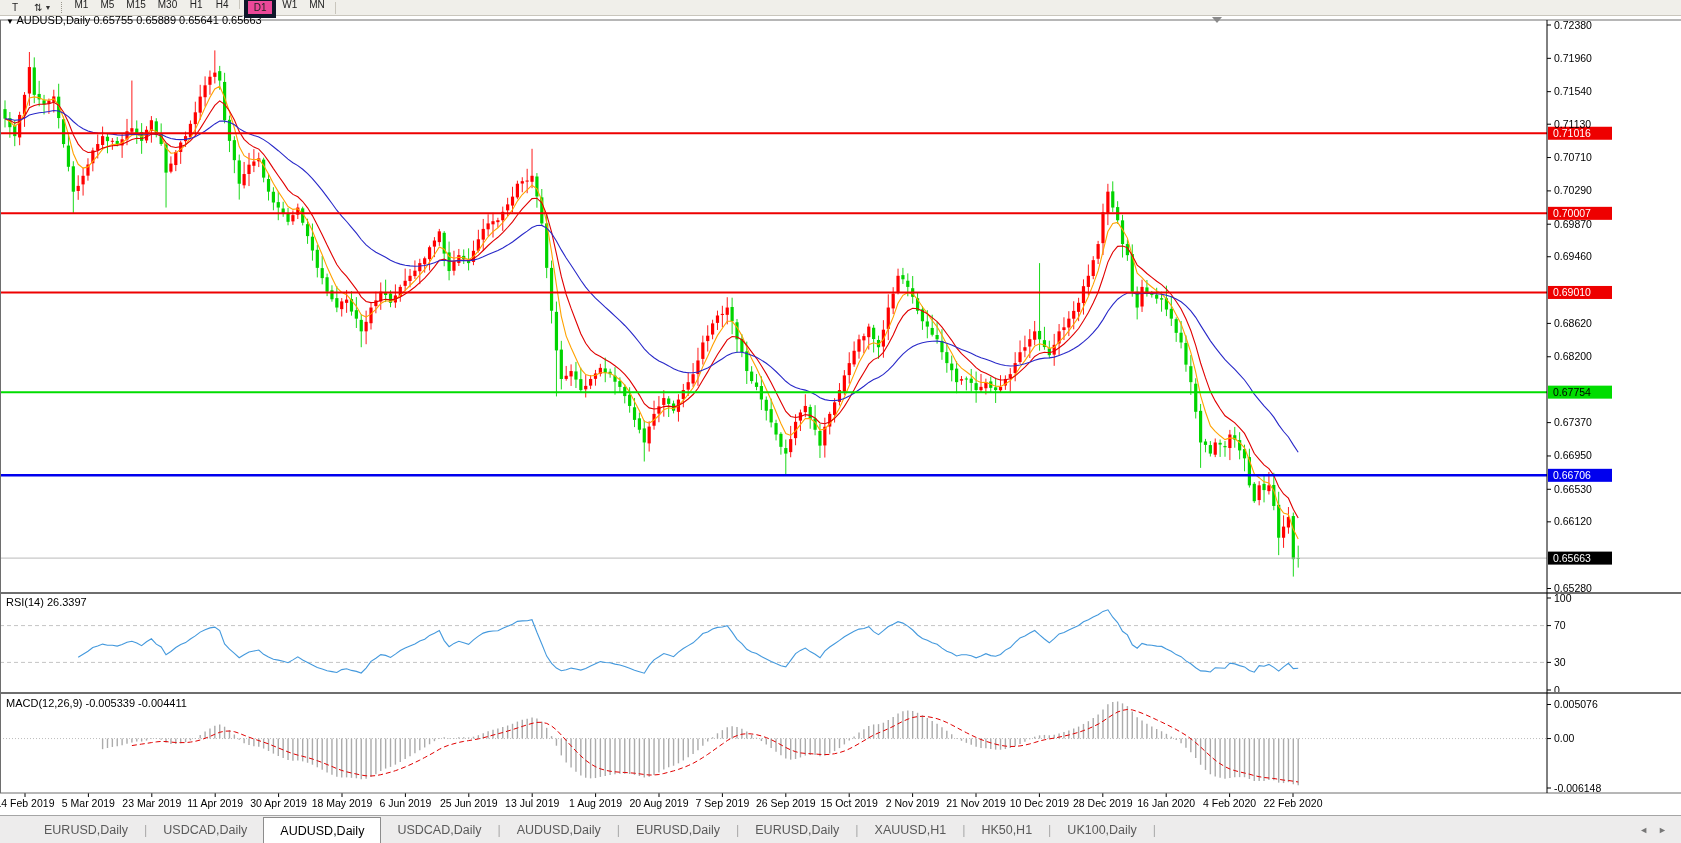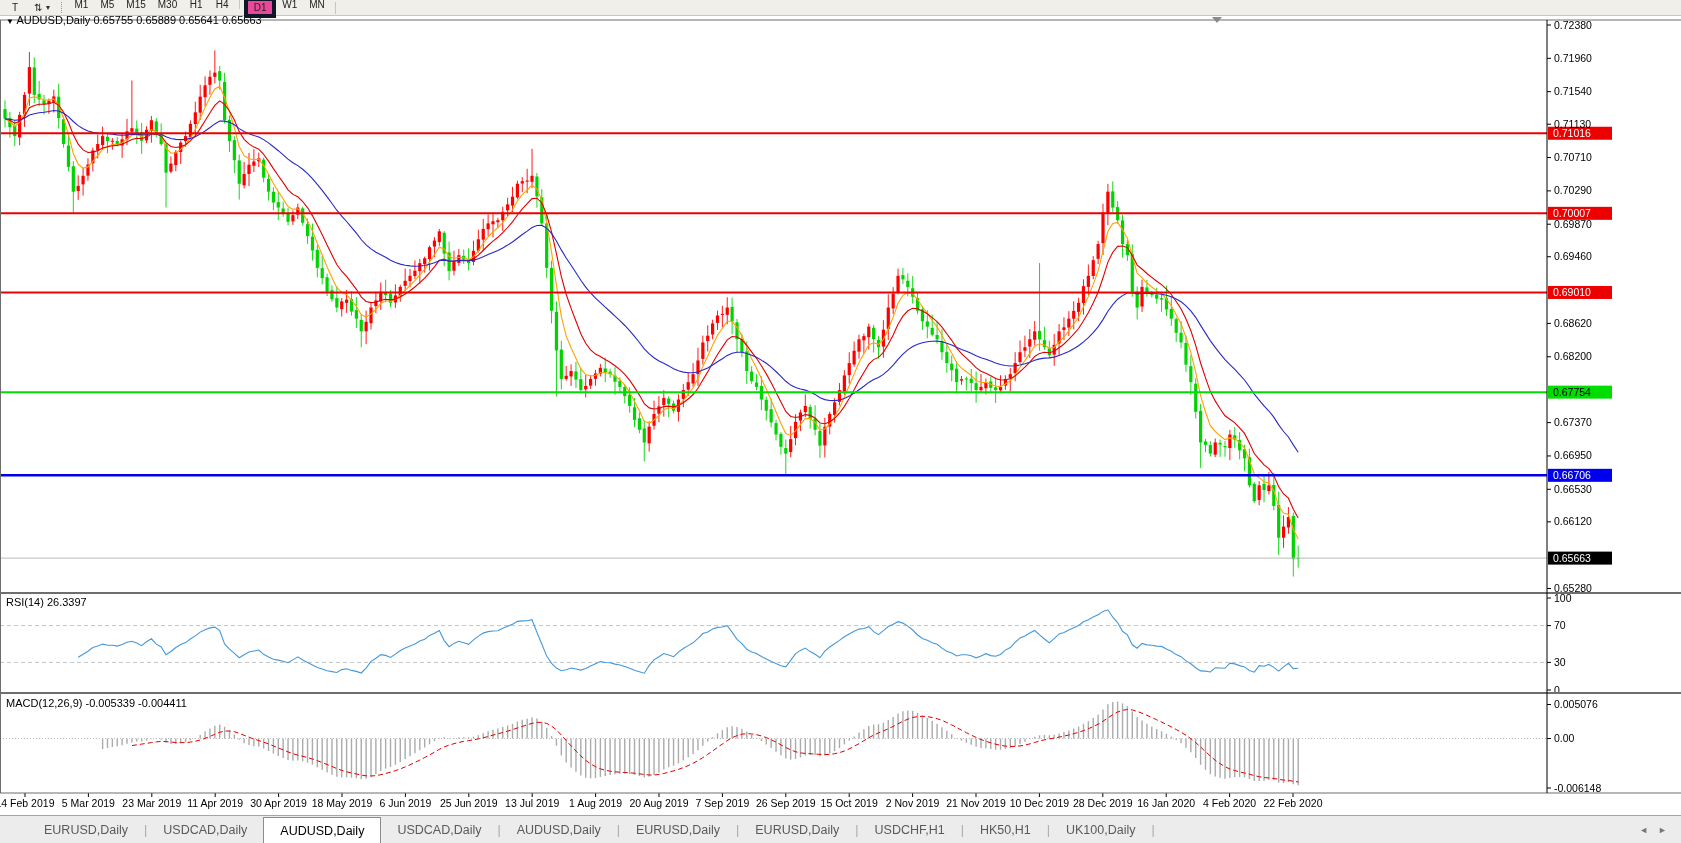--- a/index.html
+++ b/index.html
@@ -997,21 +997,21 @@
         <div class="tab">USDCAD,Daily</div>
         <div class="tab active">AUDUSD,Daily</div>
         <div class="tab">USDCAD,Daily</div>
         <div class="tabsep">|</div>
         <div class="tab">AUDUSD,Daily</div>
         <div class="tabsep">|</div>
         <div class="tab">EURUSD,Daily</div>
         <div class="tabsep">|</div>
         <div class="tab">EURUSD,Daily</div>
         <div class="tabsep">|</div>
-        <div class="tab">USDCHF,H1</div>
+        <div class="tab">XAUUSD,H1</div>
         <div class="tabsep">|</div>
         <div class="tab">HK50,H1</div>
         <div class="tabsep">|</div>
         <div class="tab">UK100,Daily</div>
         <div class="tabsep">|</div>
       </div>
     <div id="tabnav">
       <span>◄</span>
       <span>►</span>
     </div>

